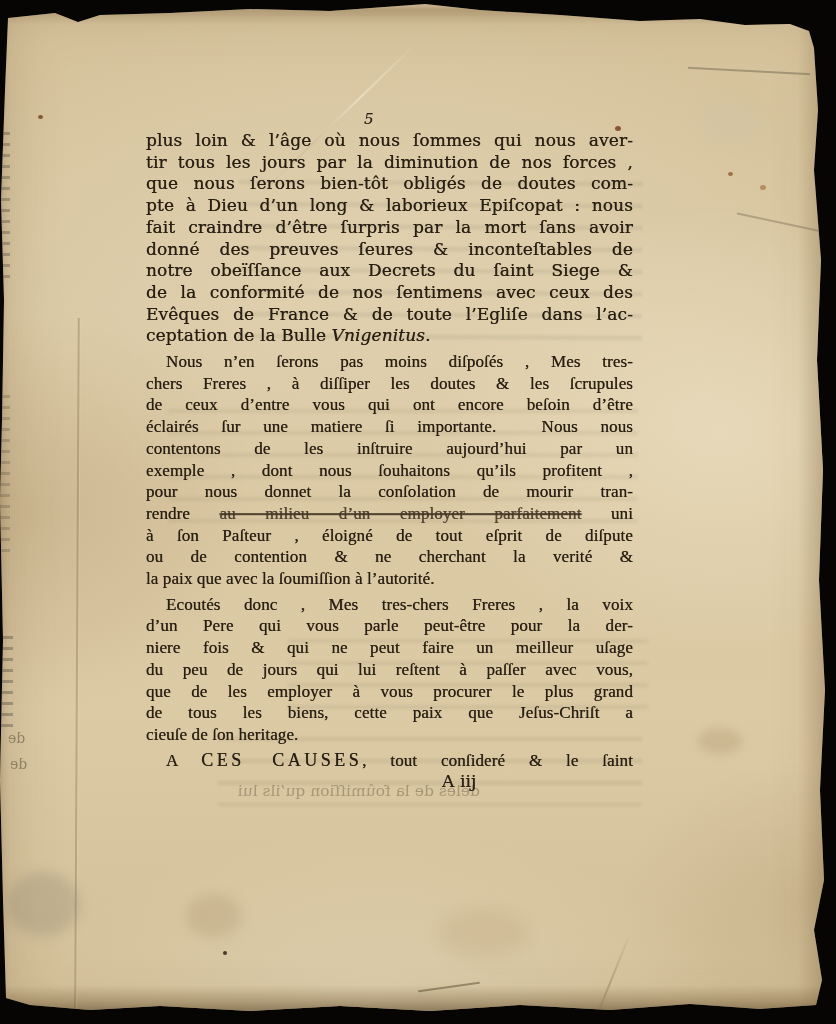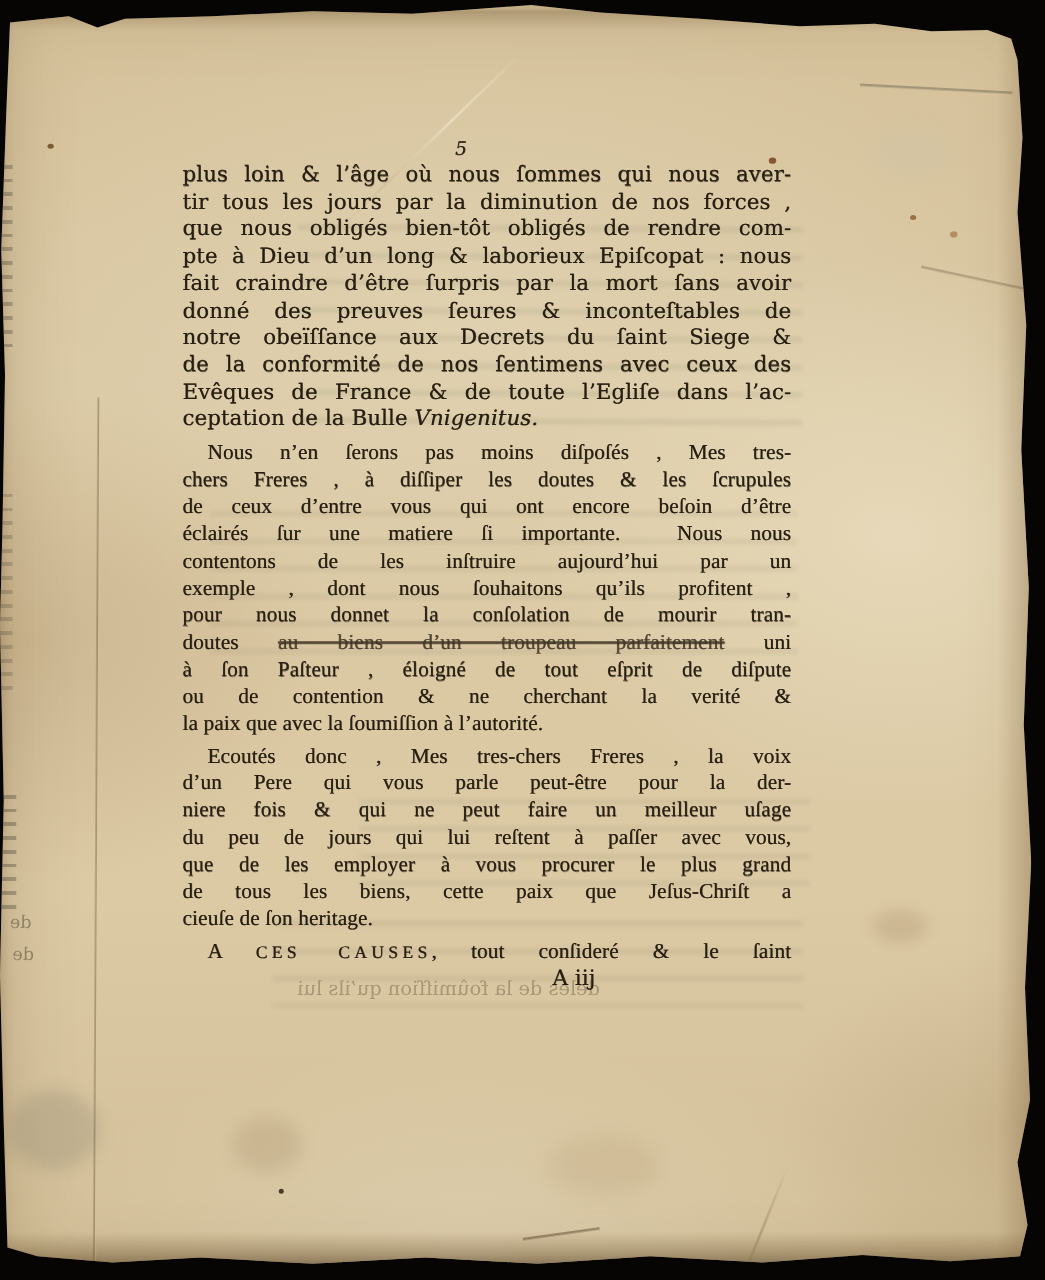--- a/index.html
+++ b/index.html
@@ -94,21 +94,21 @@
     color:#2b2115;text-shadow:.3px .3px .5px rgba(43,33,21,.55);}
   .text-block{position:absolute;left:146px;top:130px;width:487px;
     color:#271e12;font-size:17px;line-height:21.7px;letter-spacing:.1px;
     text-shadow:.3px .3px .5px rgba(43,33,21,.6), -0.2px 0 .4px rgba(43,33,21,.3);}
   .para{margin:0;}
   .para.indent{margin-top:4px;font-family:Liberation Serif, serif;}
   .para.indent .line:first-child{text-indent:20px;}
   .line{text-align:justify;text-align-last:justify;}
   .line.nojust{text-align-last:left;}
   .seg-italic{font-style:italic;margin-top:10px;}
-  .seg-smallcaps{font-size:14px;letter-spacing:3.5px;}
+  .seg-smallcaps{font-size:18px;letter-spacing:3.5px;}
   .seg-faded{color:rgba(78,64,46,.72);filter:blur(.5px);
     text-decoration:line-through;text-decoration-thickness:1.5px;
     text-decoration-color:rgba(78,64,46,.5);}
   .signature-line{margin-top:0;text-indent:296px;text-align:left;}
 </style>
 </head>
 <body>
 
 <div class="paper">
 
@@ -143,38 +143,38 @@
   <span class="ghost-margin-word gw1">de</span>
   <span class="ghost-margin-word gw2">de</span>
 
   <div class="page-number">5</div>
 
   <div class="text-block">
     <div>
         <div class="para">
           <div class="line"><span class="seg-normal">plus loin &amp; l’âge où nous ſommes qui nous aver-</span></div>
           <div class="line"><span class="seg-normal">tir tous les jours par la diminution de nos forces ,</span></div>
-          <div class="line"><span class="seg-normal">que nous obligés bien-tôt obligés de rendre com-</span></div>
+          <div class="line"><span class="seg-normal">que nous ſerons bien-tôt obligés de doutes com-</span></div>
           <div class="line"><span class="seg-normal">pte à Dieu d’un long &amp; laborieux Epiſcopat : nous</span></div>
           <div class="line"><span class="seg-normal">fait craindre d’être ſurpris par la mort ſans avoir</span></div>
           <div class="line"><span class="seg-normal">donné des preuves ſeures &amp; inconteſtables de</span></div>
           <div class="line"><span class="seg-normal">notre obeïſſance aux Decrets du ſaint Siege &amp;</span></div>
           <div class="line"><span class="seg-normal">de la conformité de nos ſentimens avec ceux des</span></div>
           <div class="line"><span class="seg-normal">Evêques de France &amp; de toute l’Egliſe dans l’ac-</span></div>
           <div class="line nojust"><span class="seg-normal">ceptation de la Bulle </span><span class="seg-italic">Vnigenitus.</span></div>
         </div>
         <div class="para indent">
           <div class="line"><span class="seg-normal">Nous n’en ſerons pas moins diſpoſés , Mes tres-</span></div>
           <div class="line"><span class="seg-normal">chers Freres , à diſſiper les doutes &amp; les ſcrupules</span></div>
           <div class="line"><span class="seg-normal">de ceux d’entre vous qui ont encore beſoin d’être</span></div>
           <div class="line"><span class="seg-normal">éclairés ſur une matiere ſi importante.&nbsp; Nous nous</span></div>
           <div class="line"><span class="seg-normal">contentons de les inſtruire aujourd’hui par un</span></div>
           <div class="line"><span class="seg-normal">exemple , dont nous ſouhaitons qu’ils profitent ,</span></div>
           <div class="line"><span class="seg-normal">pour nous donnet la conſolation de mourir tran-</span></div>
-          <div class="line"><span class="seg-normal">doutes </span><span class="seg-faded">au biens d’un troupeau parfaitement</span><span class="seg-normal"> uni</span></div>
+          <div class="line"><span class="seg-normal">rendre </span><span class="seg-faded">au milieu d’un employer parfaitement</span><span class="seg-normal"> uni</span></div>
           <div class="line"><span class="seg-normal">à ſon Paſteur , éloigné de tout eſprit de diſpute</span></div>
           <div class="line"><span class="seg-normal">ou de contention &amp; ne cherchant la verité &amp;</span></div>
           <div class="line nojust"><span class="seg-normal">la paix que avec la ſoumiſſion à l’autorité.</span></div>
         </div>
         <div class="para indent">
           <div class="line"><span class="seg-normal">Ecoutés donc , Mes tres-chers Freres , la voix</span></div>
           <div class="line"><span class="seg-normal">d’un Pere qui vous parle peut-être pour la der-</span></div>
           <div class="line"><span class="seg-normal">niere fois &amp; qui ne peut faire un meilleur uſage</span></div>
           <div class="line"><span class="seg-normal">du peu de jours qui lui reſtent à paſſer avec vous,</span></div>
           <div class="line"><span class="seg-normal">que de les employer à vous procurer le plus grand</span></div>

